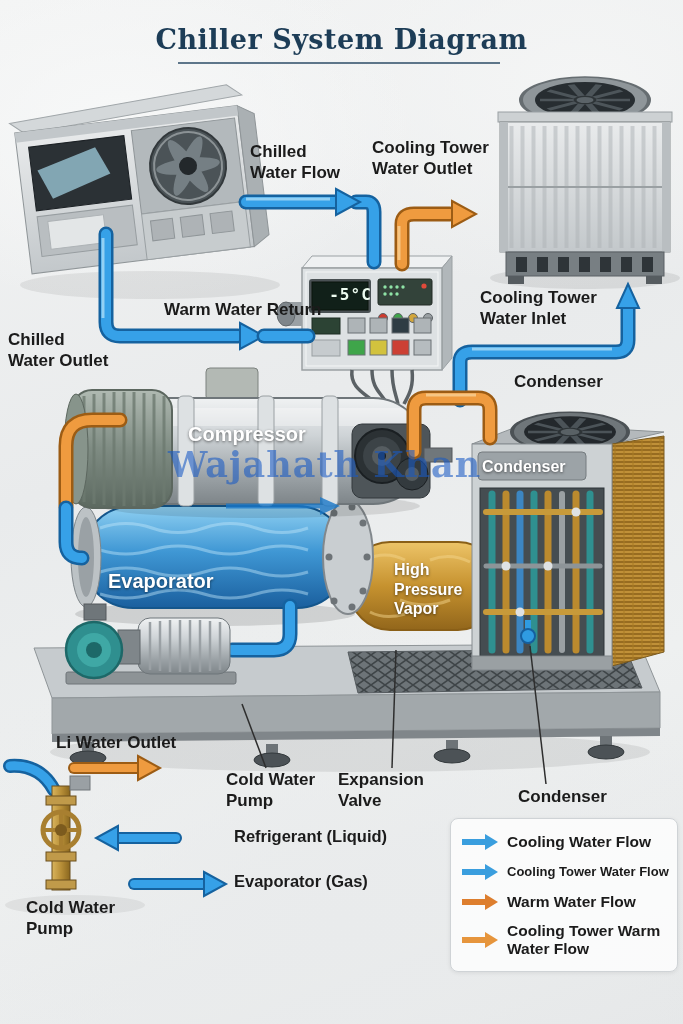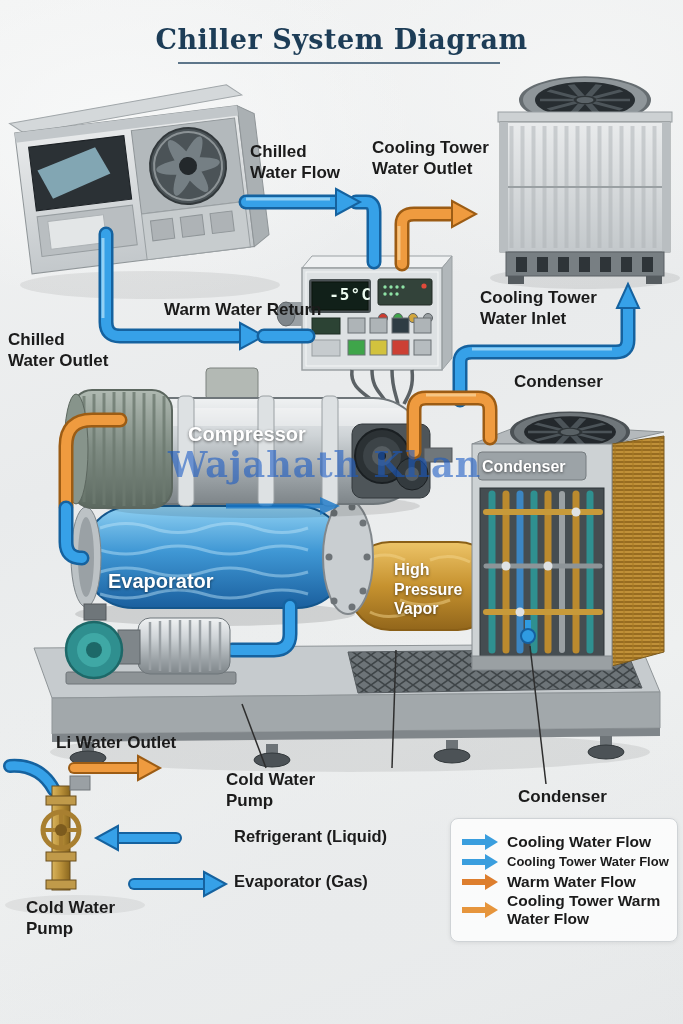--- a/index.html
+++ b/index.html
@@ -31,21 +31,21 @@
     color:rgba(24,90,196,.58);letter-spacing:1px;white-space:nowrap;
   }
   .display-value{
     position:absolute;left:324px;top:285px;width:53px;text-align:center;
     color:#eefcf1;font-size:16px;font-weight:700;letter-spacing:1px;
     font-family:"DejaVu Sans Mono",monospace;
   }
   .legend{
     position:absolute;left:450px;top:818px;width:228px;box-sizing:border-box;
     background:rgba(255,255,255,.78);border:1px solid #cfd3d6;border-radius:8px;
-    padding:13px 10px;display:flex;flex-direction:column;
+    padding:13px 10px;display:flex;flex-direction:column;gap:10px;
     box-shadow:0 1px 4px rgba(0,0,0,.08);
   }
   .legend-row{display:flex;align-items:center;gap:8px;}
   .legend-row svg{flex:0 0 auto;}
   .legend-row span{font-weight:700;color:#1b1b1b;font-size:15.5px;line-height:1.15;white-space:pre-line;}
   .legend-row.small span{font-size:13px;white-space:nowrap;}
 </style>
 </head>
 <body>
 
@@ -465,20 +465,22 @@
   <div class="lbl white" style="left:108px;top:545px;font-size:20px;margin-top:24px;">Evaporator</div>
   <div class="lbl white center" style="left:394px;top:560px;width:106px;font-size:16px;">High Pressure
 Vapor</div>
 
   <div class="watermark">Wajahath Khan</div>
   <div class="display-value">-5°C</div>
 
   <div class="lbl" style="left:56px;top:733px;">Li Water Outlet</div>
   <div class="lbl" style="left:226px;top:770px;width:108px;">Cold Water
 Pump</div>
+  <div class="lbl center" style="left:338px;top:770px;width:106px;">Expansion
+Valve</div>
   <div class="lbl" style="left:518px;top:787px;">Condenser</div>
   <div class="lbl" style="left:234px;top:826px;font-size:16.5px;">Refrigerant (Liquid)</div>
   <div class="lbl" style="left:234px;top:871px;font-size:16.5px;">Evaporator (Gas)</div>
   <div class="lbl center" style="left:26px;top:898px;width:112px;">Cold Water
 Pump</div>
 
   <div class="legend">
     <div class="legend-row">
       <svg width="38" height="20" viewBox="0 0 38 20">
         <path d="M1,7 H24 V2 L37,10 L24,18 V13 H1 Z" fill="#3a9ede"></path>

